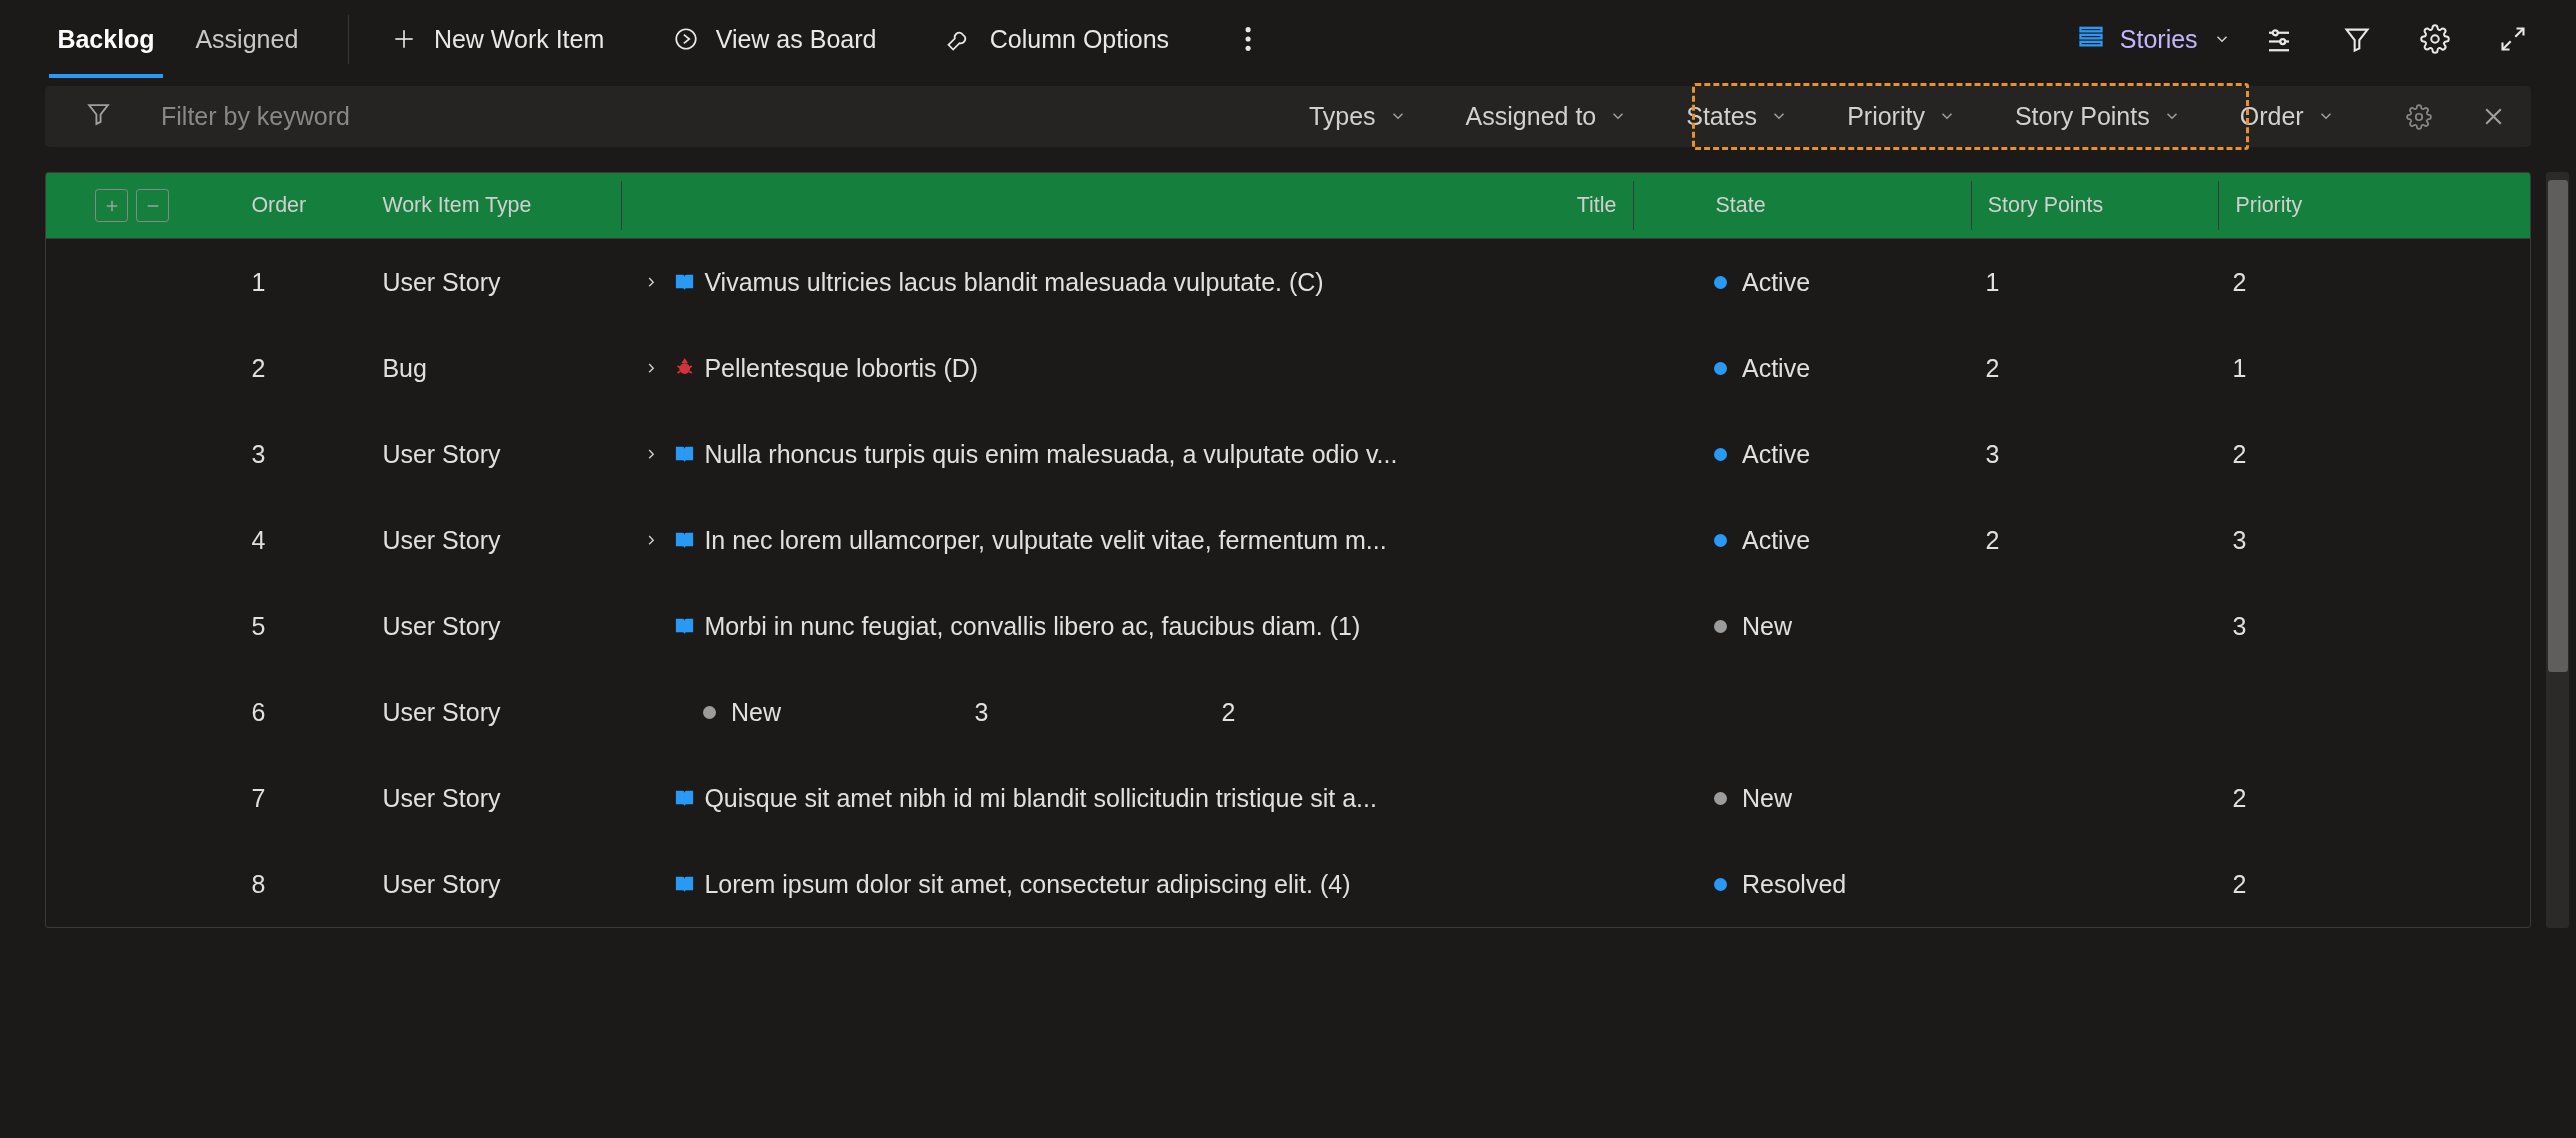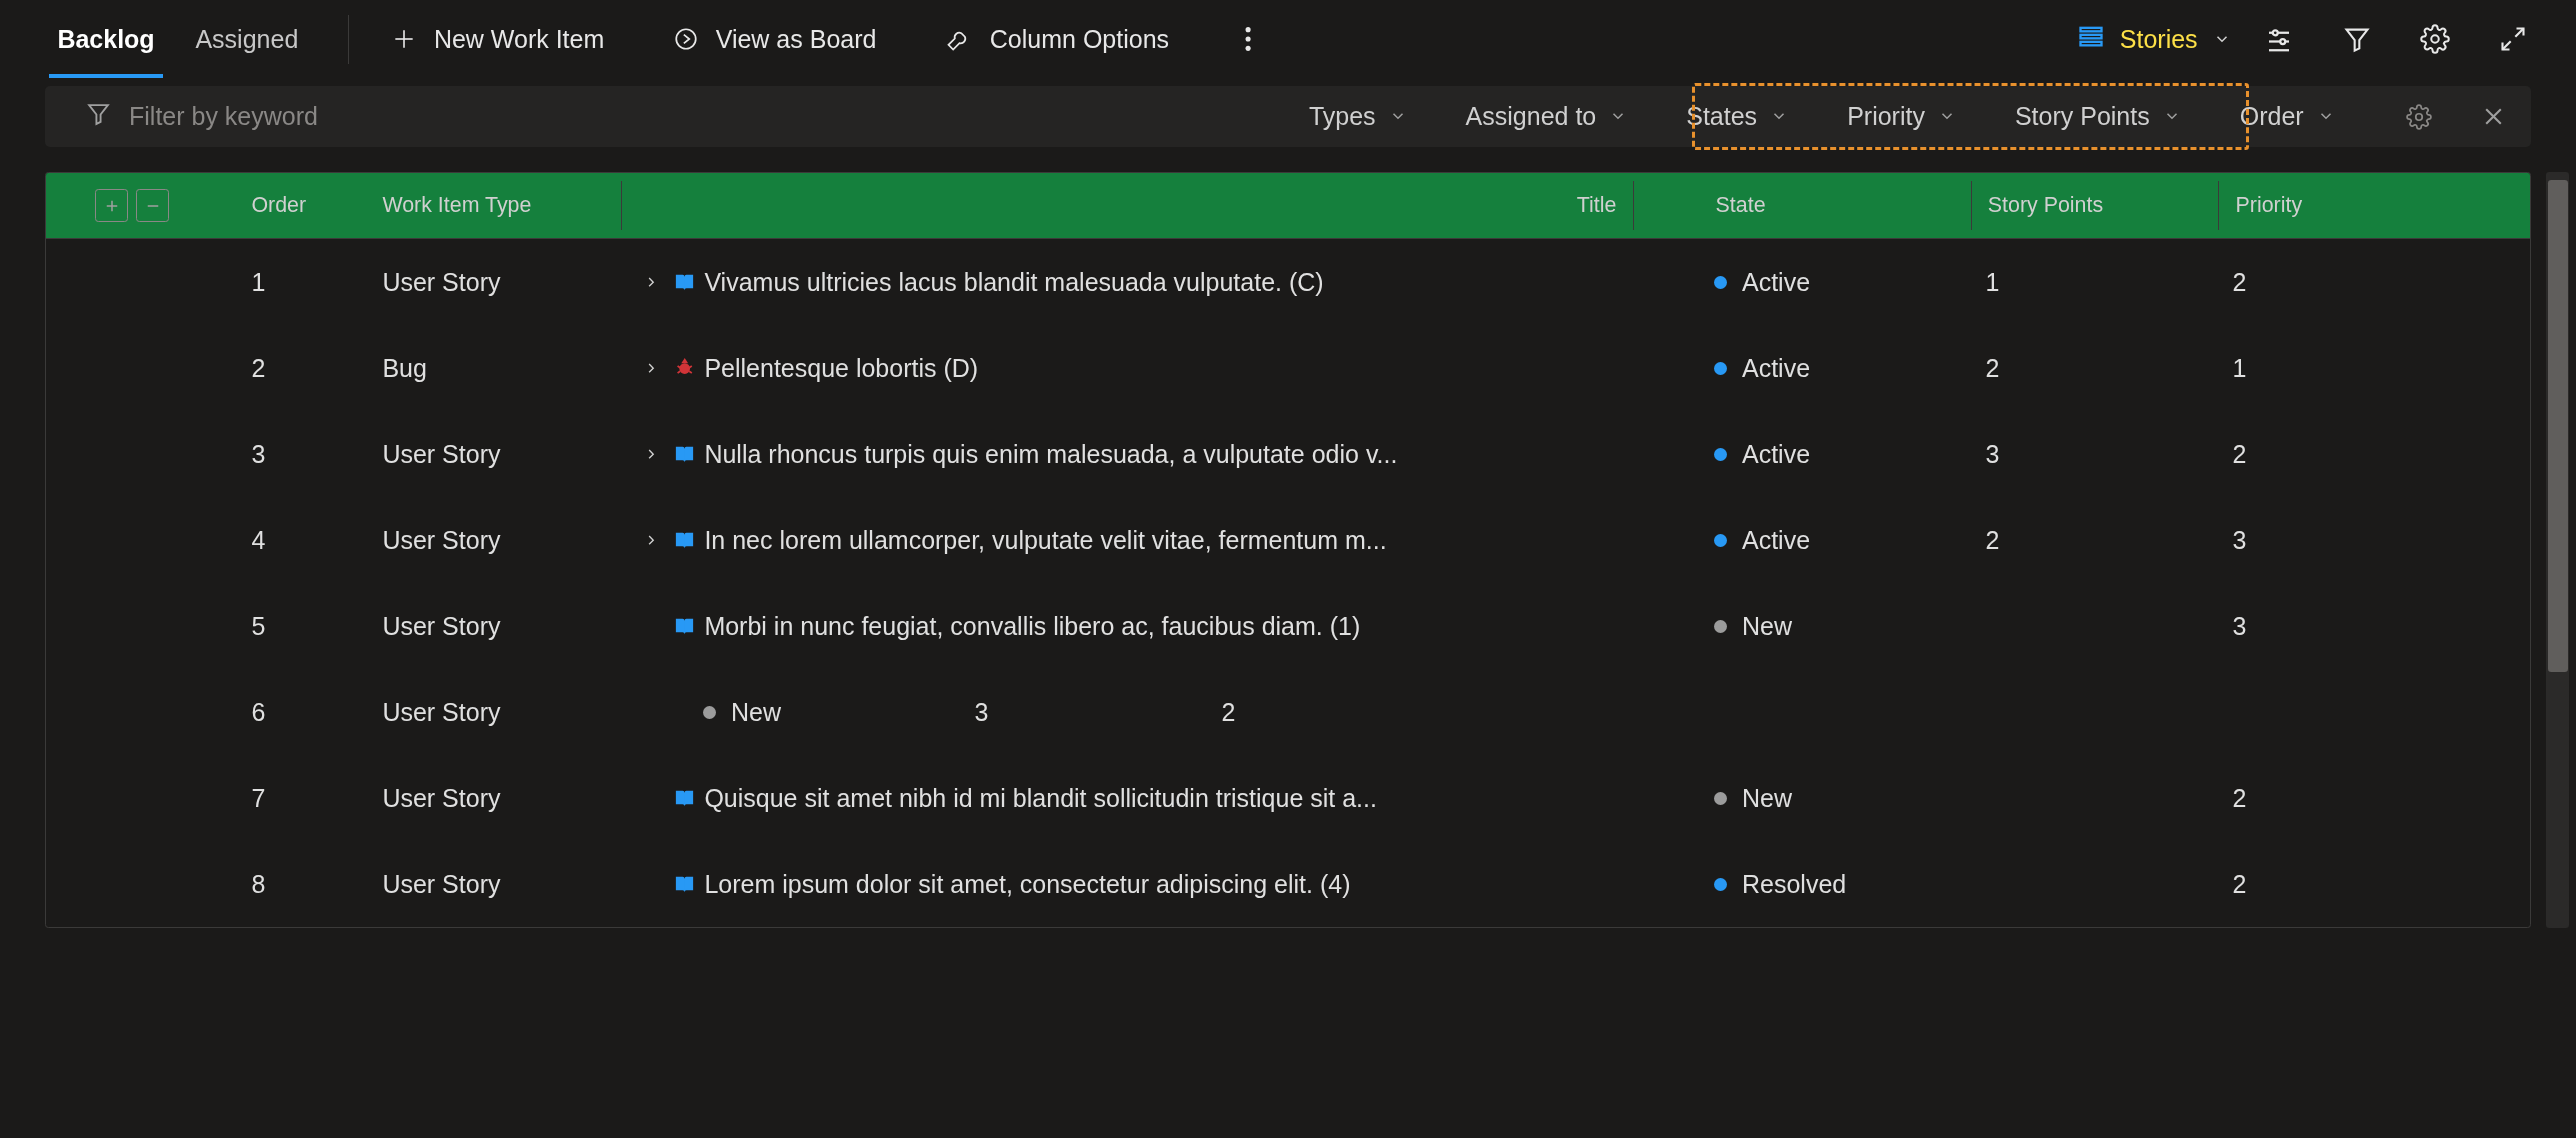--- a/index.html
+++ b/index.html
@@ -61,41 +61,42 @@
     gap: 16.4px;
     font-size: 25px;
     color: #e8e8e8;
     cursor: pointer;
     padding: 0 10px;
     margin-right: 49px;
   }
   .tbtn svg, .icon-btn svg { display: block; }
   .spacer { flex: 1; }
   .right-icons { display: flex; align-items: center; gap: 49px; padding-right: 33px;}
-  .view-dd { display:flex; align-items:center; gap:15px; font-size:25px; color:#fde047; cursor:pointer; margin-right: 33px;}
+  .view-dd { display:flex; align-items:center; gap:15px; font-size:25px; color:#c4b5fd; cursor:pointer; margin-right: 33px;}
   .icon-btn { cursor:pointer; display:flex; align-items:center; }
   .filterbar {
     margin: 8.2px 45px 0 45px;
     background: #252423;
     border-radius: 5px;
     height: 61px;
     display: flex;
     align-items: center;
     padding: 0 25px 0 41px;
     gap: 33px;
     position: relative;
   }
   .filter-input-wrap { display:flex; align-items:center; gap:18px; flex:1; }
   .filter-input {
     background: transparent;
     border: none;
     outline: none;
     color: #fde047;
     font-size: 25px;
     width: 411px;
+    margin-left: 32px;
   }
   .filter-input::placeholder { color: #8a8886; }
   .filter-dd {
     display:flex; align-items:center; gap:13px;
     font-size:25px; color:#d0d0d0; cursor:pointer;
     padding: 8.2px 13px;
   }
   .highlight-box {
     position: absolute;
     border: 3.3px dashed #e8912d;

